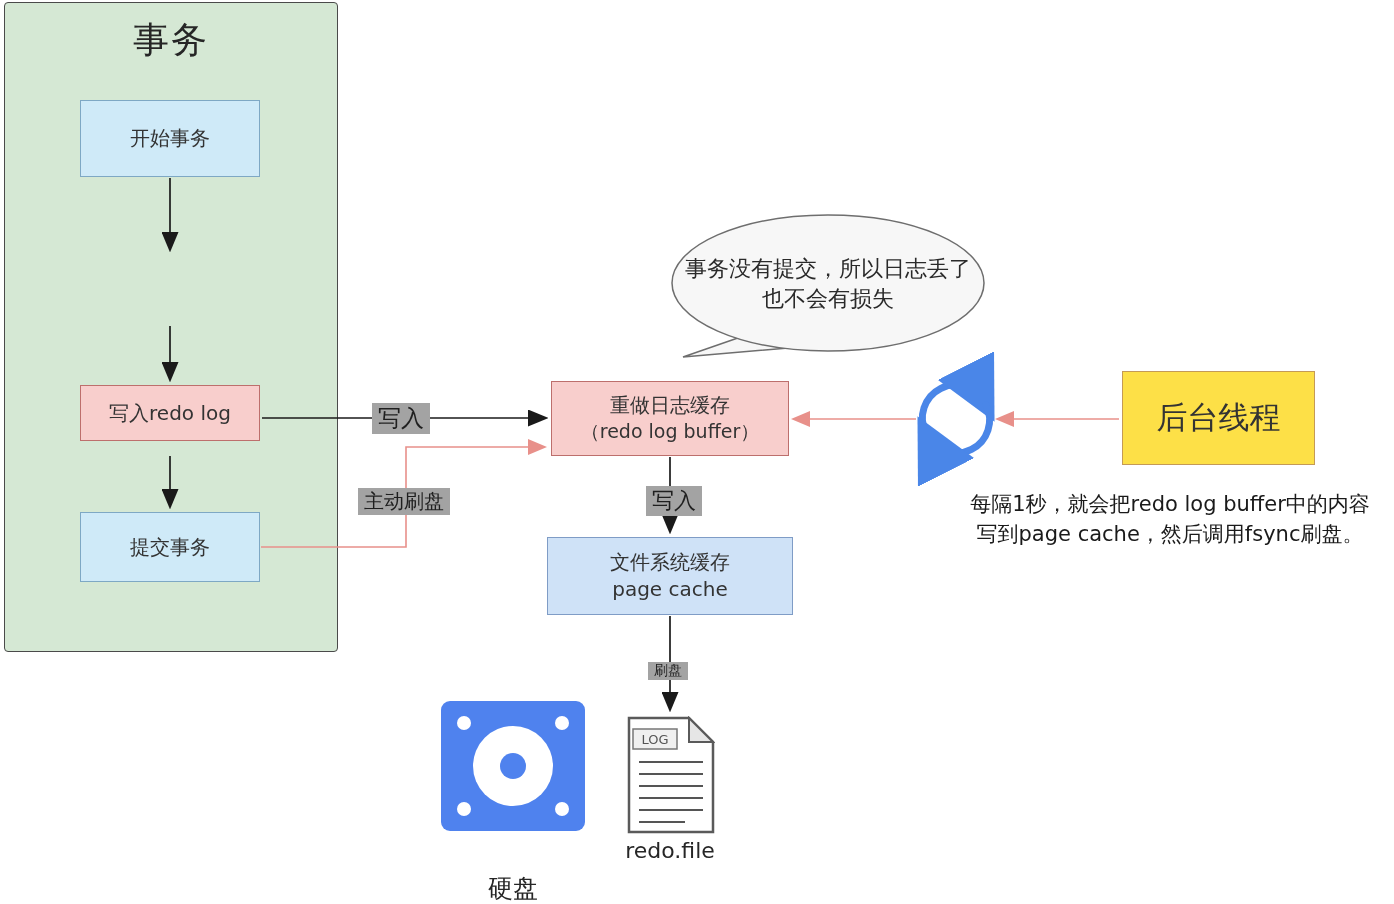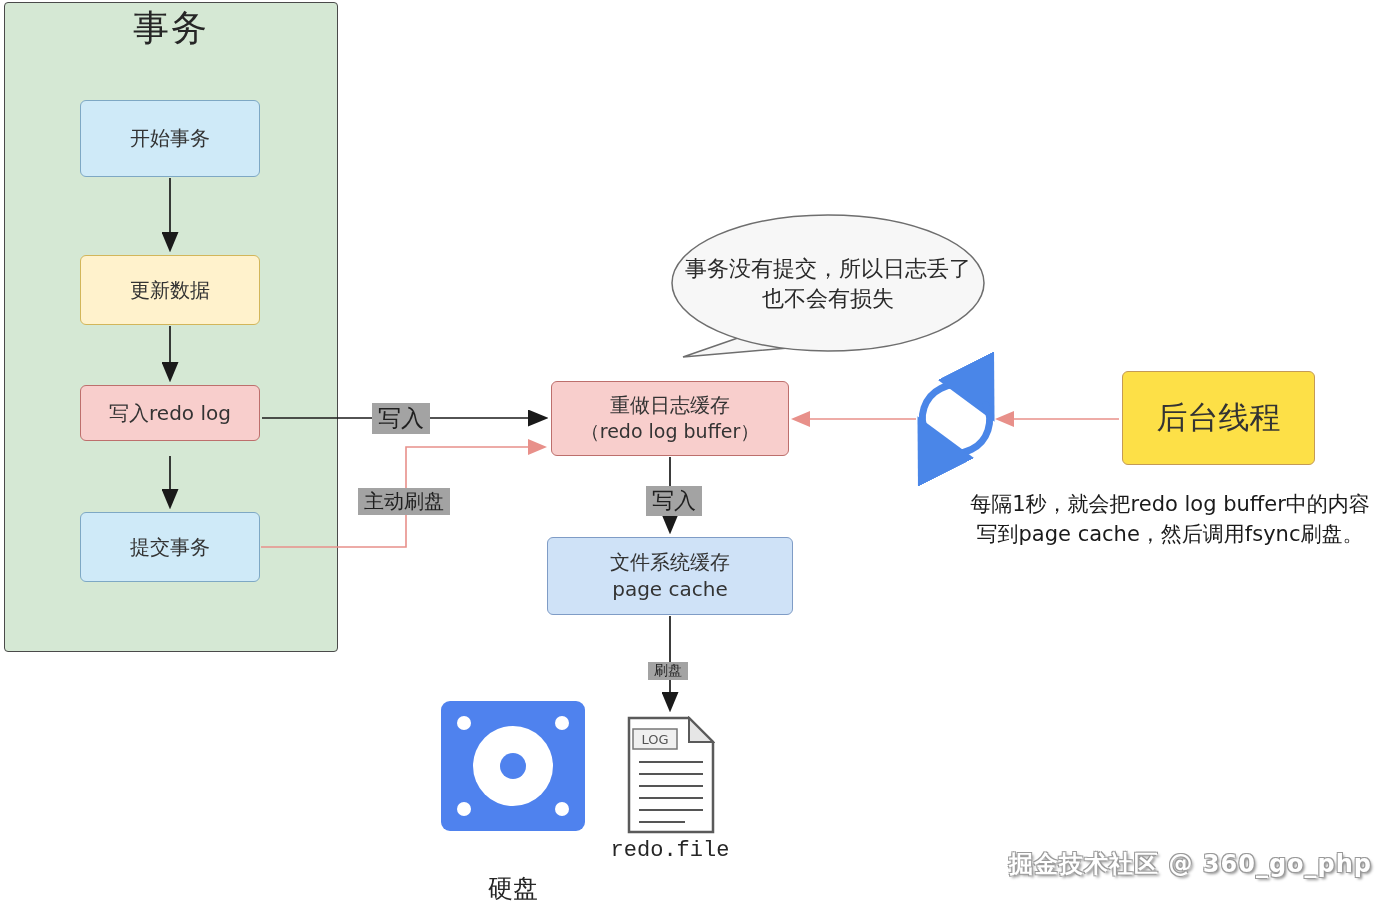--- a/index.html
+++ b/index.html
@@ -1,21 +1,21 @@
 <!DOCTYPE html>
 <html><head>
 <meta charset="utf-8">
 <style>
   html,body{margin:0;padding:0;background:#fff;}
   body{font-family:"DejaVu Sans","Liberation Sans",sans-serif;}
   .stage{position:relative;width:1394px;height:904px;background:#fff;overflow:hidden;}
   .abs{position:absolute;}
   .panel{left:4px;top:2px;width:334px;height:650px;background:#d5e8d4;border:1.5px solid #4a4a4a;border-radius:4px;box-sizing:border-box;}
-  .panel-title{left:4px;top:4px;width:334px;text-align:center;font-size:36px;color:#262626;letter-spacing:2px;}
-  .node{position:absolute;display:flex;flex-direction:column;align-items:center;justify-content:center;text-align:center;color:#333;border-radius:6px;box-sizing:border-box;line-height:1.35;}
+  .panel-title{left:4px;top:16px;width:334px;text-align:center;font-size:36px;color:#262626;letter-spacing:2px;}
+  .node{position:absolute;display:flex;flex-direction:column;align-items:center;justify-content:center;text-align:center;color:#333;border-radius:0;box-sizing:border-box;line-height:1.35;}
   .blue{background:#cfeaf8;border:1.5px solid #7ea8c4;}
   .yellow{background:#fff2cc;border:1.5px solid #d2b65a;}
   .pink{background:#f8cecc;border:1.5px solid #bd6f6c;}
   .bluer{background:#cfe2f7;border:1.5px solid #7f9cc6;}
   .tan{background:#fde047;border:1.5px solid #c49a56;}
   .chip{position:absolute;background:#a3a3a3;color:#1f1f1f;padding:0 6px;white-space:nowrap;}
   .caption{position:absolute;color:#262626;text-align:center;}
   .bubble-text{position:absolute;left:672px;top:254px;width:312px;text-align:center;font-size:22px;line-height:30px;color:#2a2a2a;}
   .note{position:absolute;left:944px;top:489px;width:452px;text-align:center;font-size:21px;line-height:30px;color:#1a1a1a;}
   .watermark{position:absolute;right:22px;top:848px;font-size:24px;font-weight:bold;color:#ffffff;letter-spacing:1px;
@@ -24,21 +24,20 @@
 </style>
 </head>
 <body>
 
 <div class="stage">
 
   <div class="abs panel"></div>
   <div class="abs panel-title">事务</div>
 
   <div class="node blue" style="left:80px;top:100px;width:180px;height:77px;font-size:20px;">开始事务</div>
-  <div class="node yellow" style="left:80px;top:255px;width:180px;height:70px;font-size:20px;">更新数据</div>
   <div class="node pink" style="left:80px;top:385px;width:180px;height:56px;font-size:20px;">写入redo log</div>
   <div class="node blue" style="left:80px;top:512px;width:180px;height:70px;font-size:20px;text-align:right;">提交事务</div>
 
   <div class="node bluer" style="left:547px;top:537px;width:246px;height:78px;">
     <div style="font-size:20px;">文件系统缓存</div>
     <div style="font-size:20px;">page cache</div>
   </div>
 
   <div class="node pink" style="left:551px;top:381px;width:238px;height:75px;">
     <div style="font-size:20px;">重做日志缓存</div>
@@ -126,23 +125,22 @@
     <rect x="6" y="13" width="44" height="20" fill="#f0f0f0" stroke="#777777" stroke-width="1.5"></rect>
     <text x="28" y="28" font-size="13" fill="#555555" text-anchor="middle">LOG</text>
     <line x1="12" y1="46" x2="76" y2="46" stroke="#555555" stroke-width="2"></line>
     <line x1="12" y1="58" x2="76" y2="58" stroke="#555555" stroke-width="2"></line>
     <line x1="12" y1="70" x2="76" y2="70" stroke="#555555" stroke-width="2"></line>
     <line x1="12" y1="82" x2="76" y2="82" stroke="#555555" stroke-width="2"></line>
     <line x1="12" y1="94" x2="76" y2="94" stroke="#555555" stroke-width="2"></line>
     <line x1="12" y1="106" x2="58" y2="106" stroke="#555555" stroke-width="2"></line>
   </svg>
 
-  <div class="caption" style="left:610px;top:838px;width:120px;font-size:22px;font-family:Liberation Mono, monospace;">redo.file</div>
+  <div class="caption" style="left:610px;top:838px;width:120px;font-size:22px;">redo.file</div>
   <div class="caption" style="left:440px;top:872px;width:146px;font-size:25px;">硬盘</div>
 
   <div class="note">
     <div>每隔1秒，就会把redo log buffer中的内容</div>
     <div>写到page cache，然后调用fsync刷盘。</div>
   </div>
 
-  <div class="watermark">掘金技术社区 @ 360_go_php</div>
 
 </div>
 
 </body></html>

